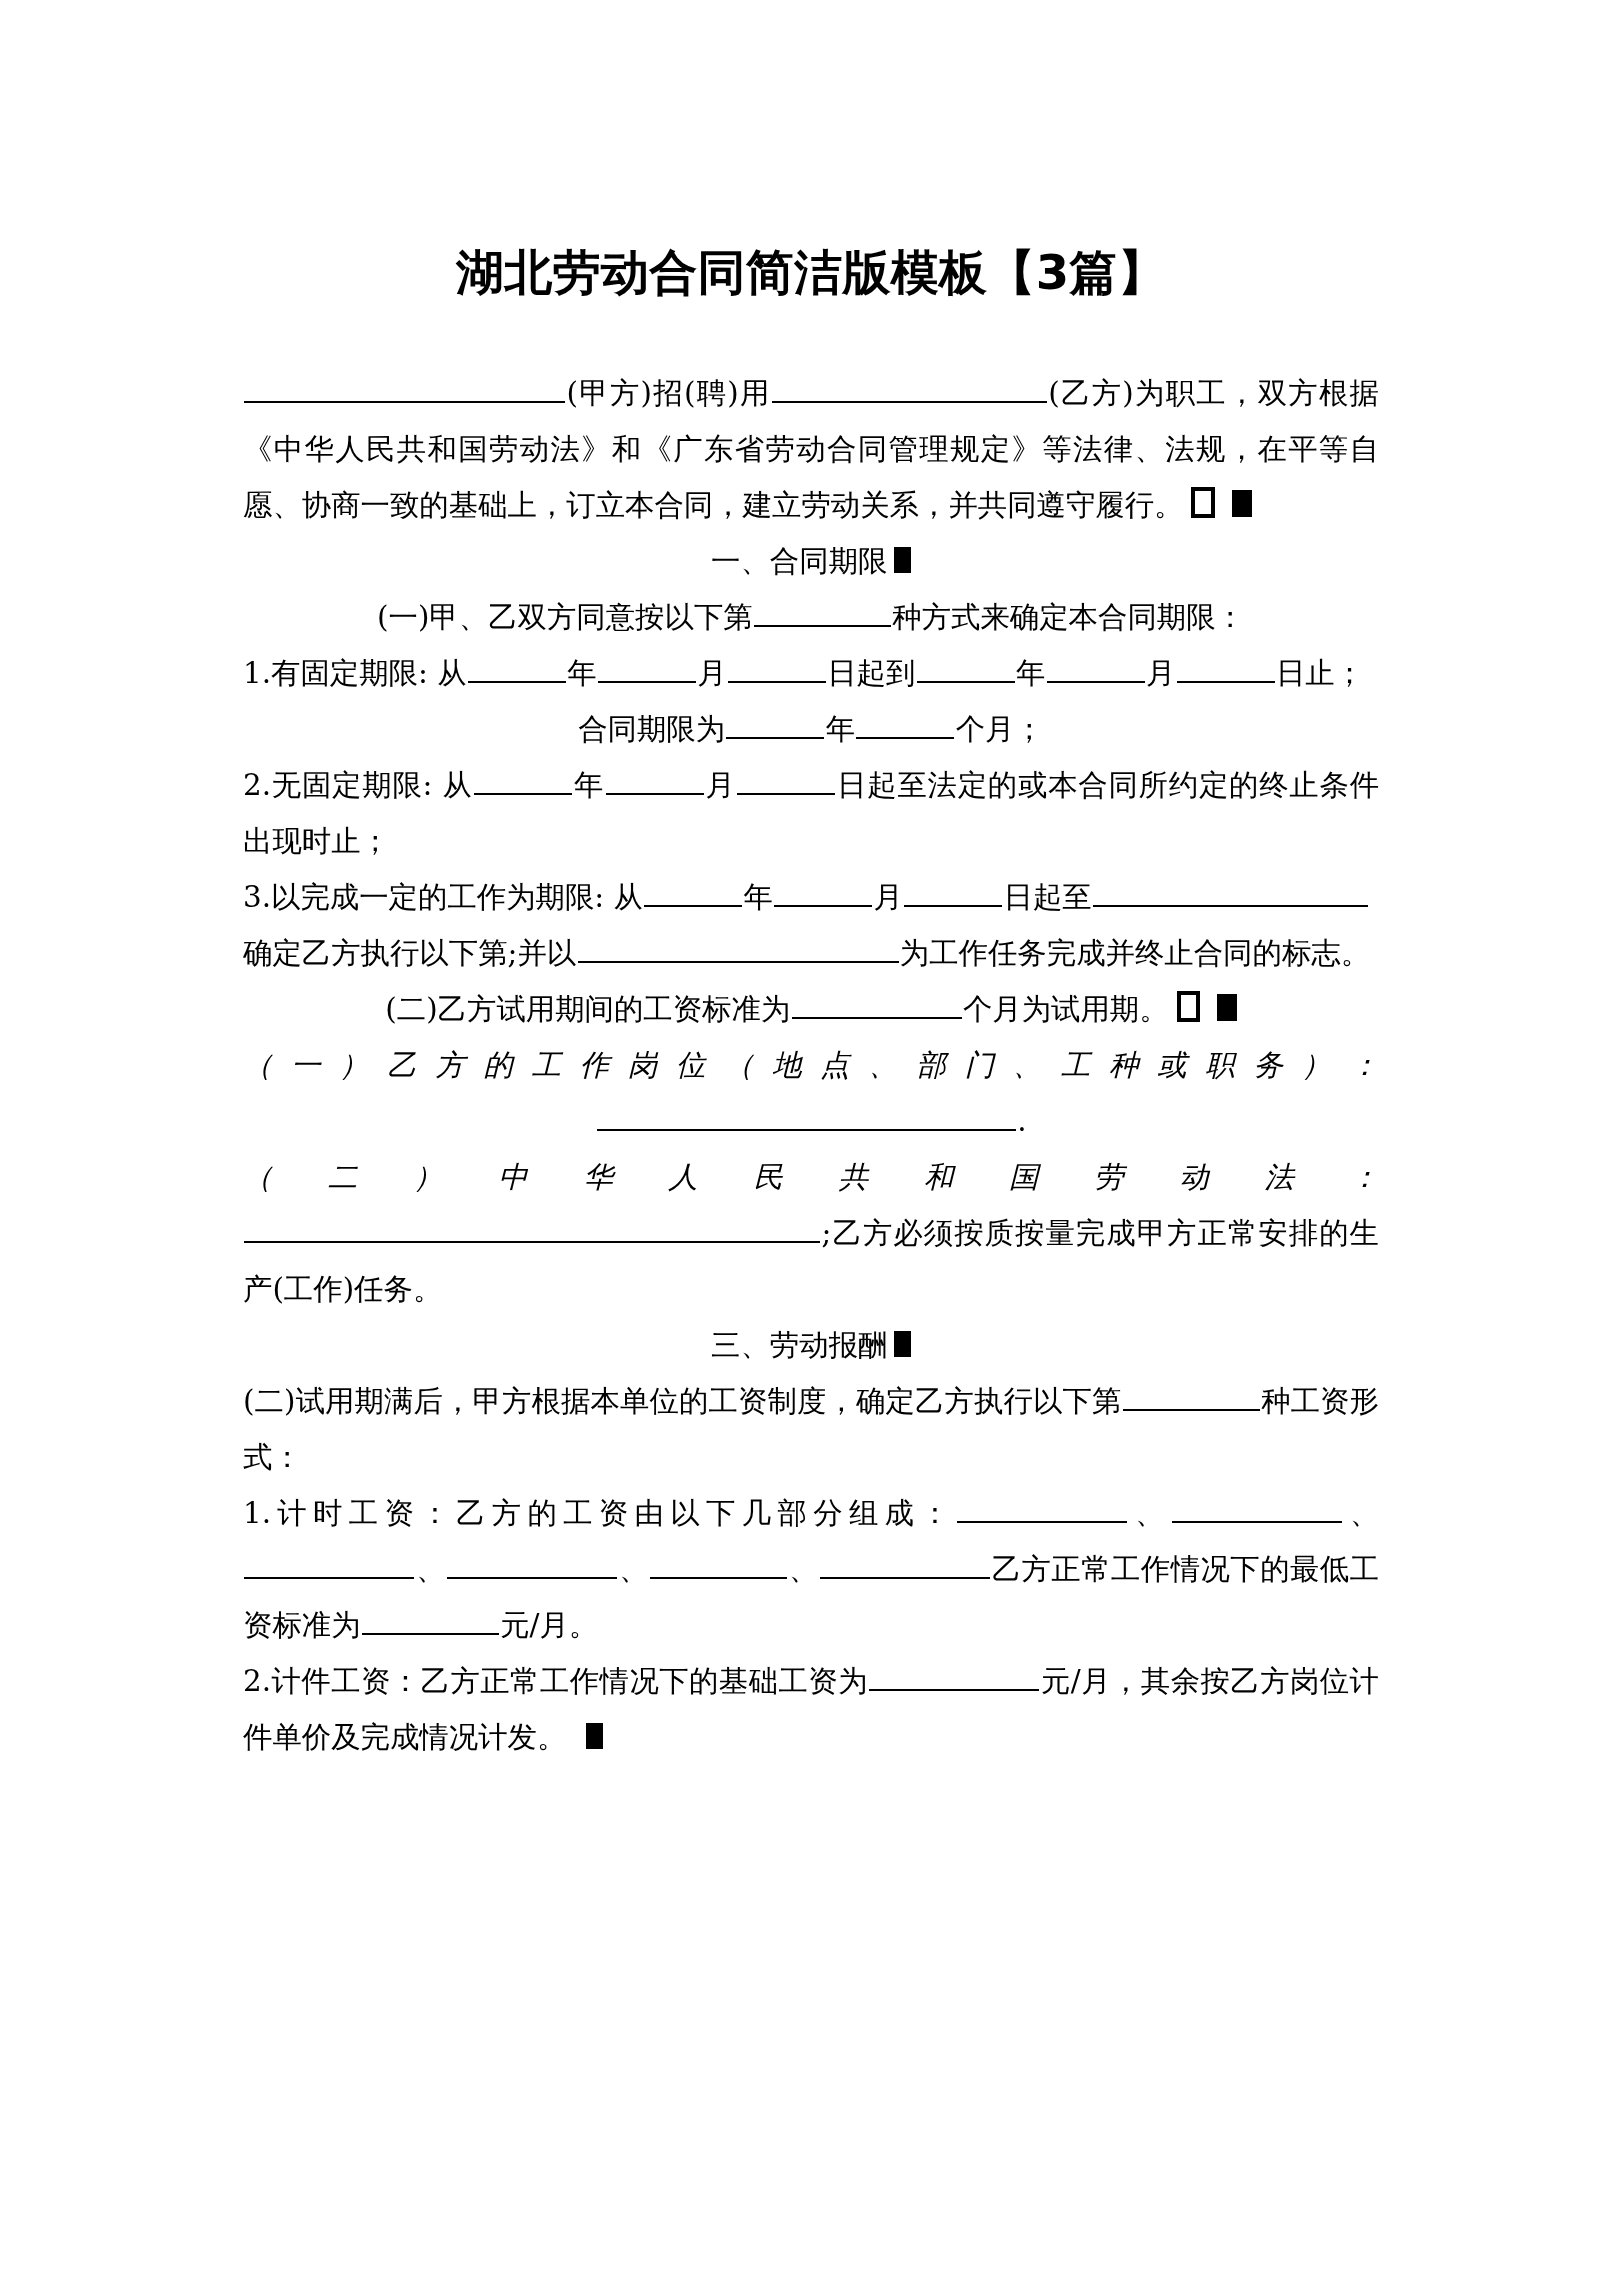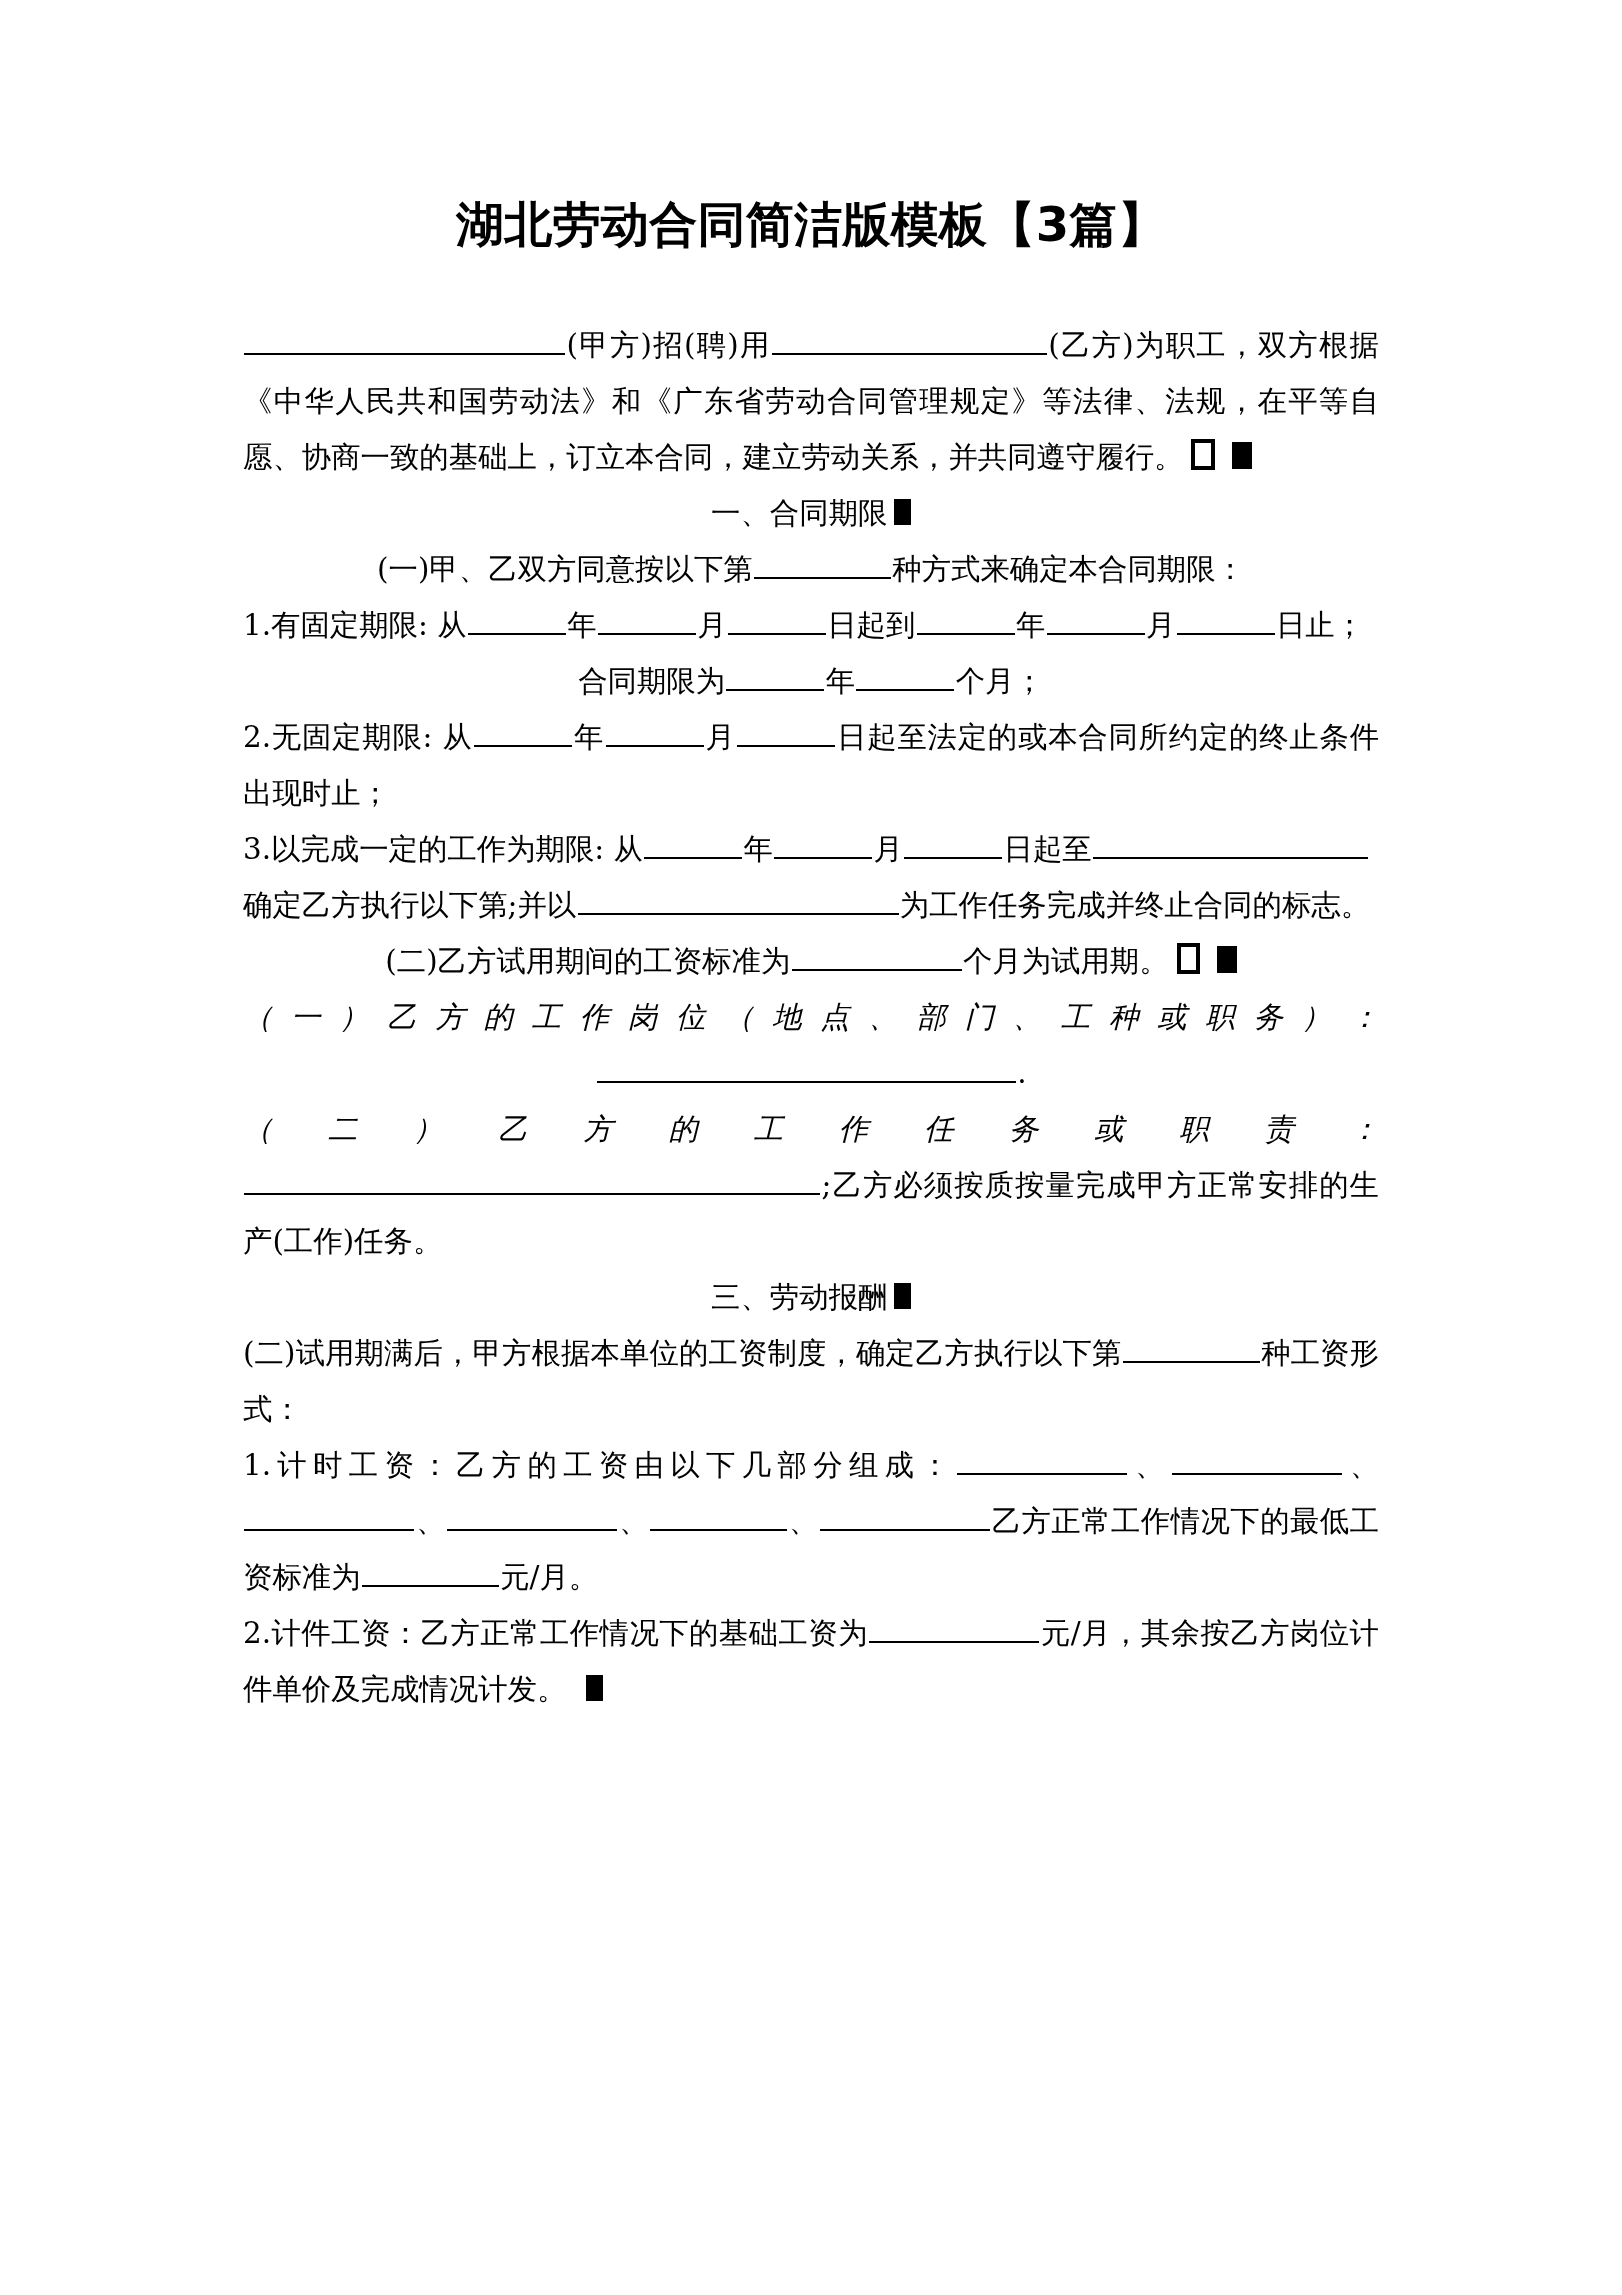--- a/index.html
+++ b/index.html
@@ -15,20 +15,21 @@
     color: #000000;
     overflow: hidden;
   }
   .page {
     position: relative;
     width: 1623px;
     height: 2246px;
     background: #ffffff;
     box-sizing: border-box;
     padding: 0;
+    margin-top: 48px;
   }
   .content {
     position: absolute;
     left: 243px;
     top: 0;
     width: 1136px;
   }
   .doc-title {
     font-family: "DejaVu Sans", "Liberation Sans", sans-serif;
     font-weight: bold;
@@ -167,21 +168,21 @@
 
 
       <p class="para spread">
         <span>（一）乙方的工作岗位（地点、部门、工种或职务）：</span>
       </p>
       <p class="para nojust">
         <span class="blank b-620"></span><span>.</span>
       </p>
 
       <p class="para spread">
-        <span>（二）乙方的工作任务或职责：</span>
+        <span>（二）中华人民共和国劳动法：</span>
       </p>
       <p class="para">
         <span class="blank b-900"></span><span>;乙方必须按质按量完成甲方正常安排的生产(工作)任务。</span>
       </p>
 
       <p class="para nojust heading">
         <span>三、劳动报酬</span><span class="sq-filled"></span>
       </p>
 
 

